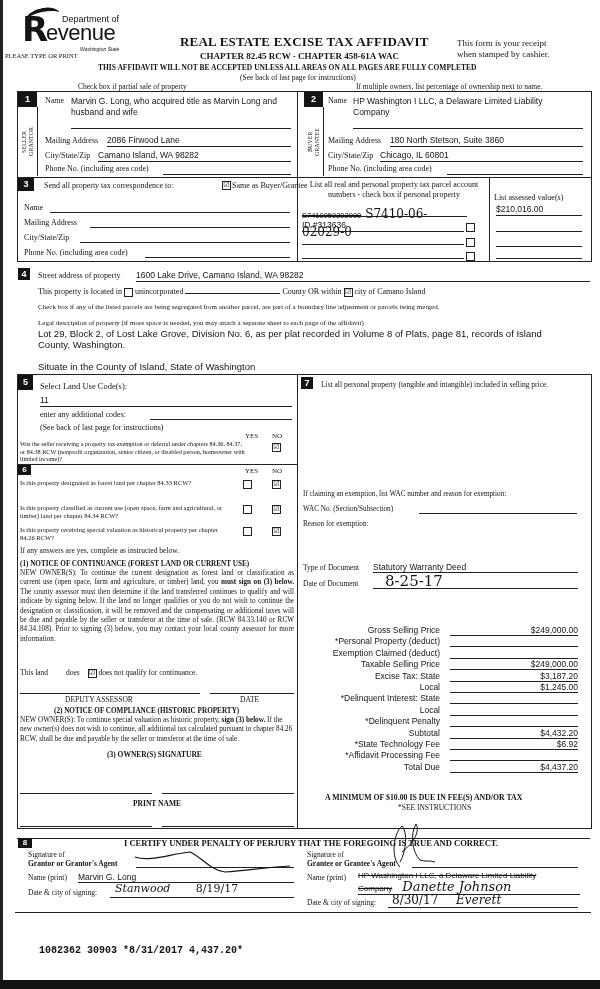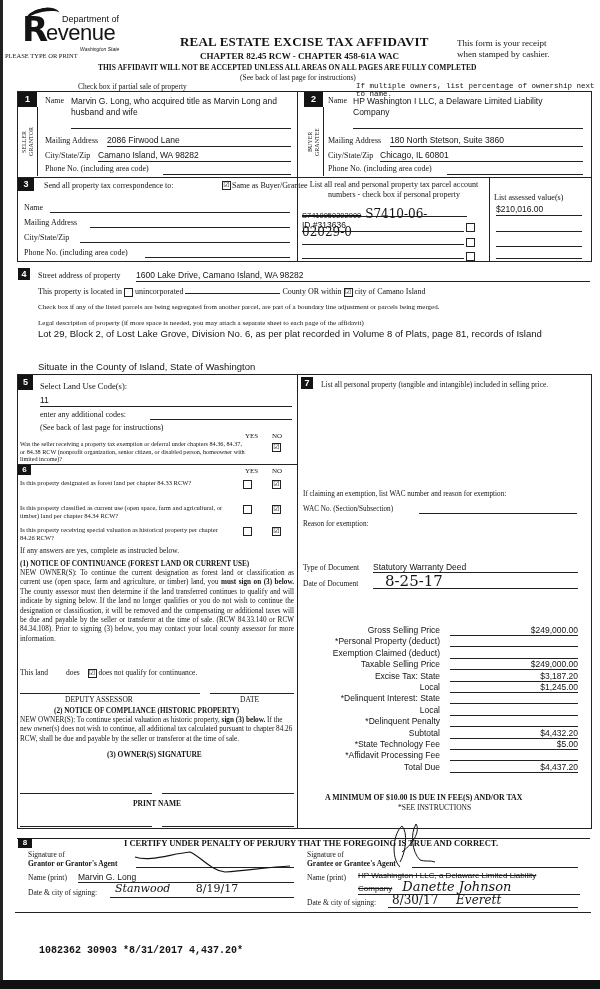--- a/index.html
+++ b/index.html
@@ -22,21 +22,21 @@
   .logo-dept { position: absolute; left: 40px; top: 6px; font-family: "Liberation Sans", sans-serif; font-size: 9px; }
   .logo-rev { position: absolute; left: 24px; top: 14px; font-family: "Liberation Sans", sans-serif; font-size: 22px; line-height: 22px; letter-spacing: -0.5px; }
   .logo-wa { position: absolute; left: 58px; top: 38px; font-family: "Liberation Sans", sans-serif; font-size: 5px; font-style: italic; }
   .please { left: 5px; top: 52px; font-size: 6.5px; }
   .title { left: 180px; top: 34px; font-size: 13px; font-weight: bold; letter-spacing: 0.2px; }
   .subtitle { left: 200px; top: 51px; font-size: 9px; font-weight: bold; }
   .receipt { left: 457px; top: 38px; font-size: 9px; line-height: 11px; width: 130px; }
   .warning { left: 98px; top: 63px; font-size: 7.5px; font-weight: bold; }
   .seeback { left: 240px; top: 73px; font-size: 7.5px; }
   .partial { left: 78px; top: 82px; font-size: 7.5px; }
-  .multiple { left: 356px; top: 82px; font-size: 7.5px; font-family: Liberation Mono, monospace; }
+  .multiple { left: 356px; top: 82px; font-size: 7.5px; }
 
   
   .box { border: 1px solid #222; }
   .num { background: #141414; color: #fff; font-weight: bold; font-size: 9px; text-align: center; font-family: "Liberation Sans", sans-serif; }
   .vlabel { writing-mode: vertical-rl; transform: rotate(180deg); font-size: 6px; text-align: center; line-height: 7px; }
   .lbl { font-size: 8px; }
   .lbl-sm { font-size: 7px; }
   .val { font-family: "Liberation Sans", sans-serif; font-size: 8.5px; }
   .uline { border-bottom: 1px solid #222; }
   .chk { display: inline-block; width: 7px; height: 7px; border: 1px solid #222; font-size: 7px; line-height: 7px; text-align: center; vertical-align: middle; }
@@ -152,20 +152,21 @@
   <span>unincorporated</span>
   <span style="display:inline-block; width:95px; border-bottom:1px solid #222;"></span>
   <span>County OR within</span>
   <span class="chk">☑</span>
   <span>city of Camano Island</span>
 </div>
 <div class="abs lbl-sm" style="left:38px; top:303px; white-space:nowrap;">Check box if any of the listed parcels are being segregated from another parcel, are part of a boundary line adjustment or parcels being merged.</div>
 <div class="abs lbl-sm" style="left:38px; top:319px; white-space:nowrap;">Legal description of property (if more space is needed, you may attach a separate sheet to each page of the affidavit)</div>
 <div class="abs sans" style="left:38px; top:328px; font-size:9.5px; line-height:11px; width:555px;">
   <div>Lot 29, Block 2, of Lost Lake Grove, Division No. 6, as per plat recorded in Volume 8 of Plats, page 81, records of Island</div>
+  <div>County, Washington.</div>
 </div>
 <div class="abs sans" style="left:38px; top:361px; font-size:9.5px;">Situate in the County of Island, State of Washington</div>
 
 <div class="abs box" style="left:17px; top:374px; width:573px; height:453px;"></div>
 <div class="abs" style="left:297px; top:374px; width:1px; height:454px; background:#222;"></div>
 
 <div class="abs num" style="left:18px; top:375px; width:15px; height:15px; line-height:15px;">5</div>
 <div class="abs lbl" style="left:40px; top:381px; font-size:8.5px;">Select Land Use Code(s):</div>
 <div class="abs val uline" style="left:40px; top:395px; width:252px; height:11px;">11</div>
 <div class="abs lbl" style="left:40px; top:410px;">enter any additional codes:</div>
@@ -265,21 +266,21 @@
     <div class="fees-row" style="top: 716.2px;">
       <div class="fees-label">*Delinquent Penalty</div>
       <div class="fees-val"></div>
     </div>
     <div class="fees-row" style="top: 727.6px;">
       <div class="fees-label">Subtotal</div>
       <div class="fees-val">$4,432.20</div>
     </div>
     <div class="fees-row" style="top: 739px;">
       <div class="fees-label">*State Technology Fee</div>
-      <div class="fees-val">$5.00</div>
+      <div class="fees-val">$6.92</div>
     </div>
     <div class="fees-row" style="top: 750.4px;">
       <div class="fees-label">*Affidavit Processing Fee</div>
       <div class="fees-val"></div>
     </div>
     <div class="fees-row" style="top: 761.8px;">
       <div class="fees-label">Total Due</div>
       <div class="fees-val">$4,437.20</div>
     </div>
   </div>

